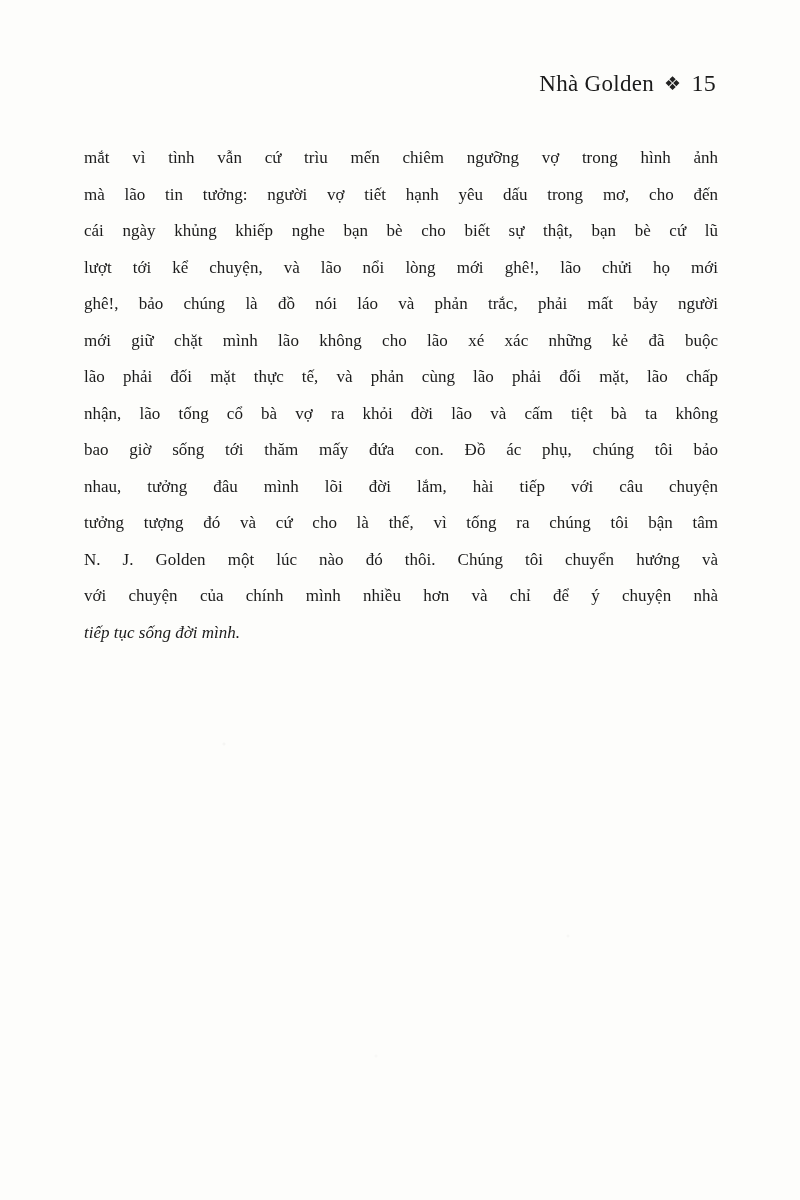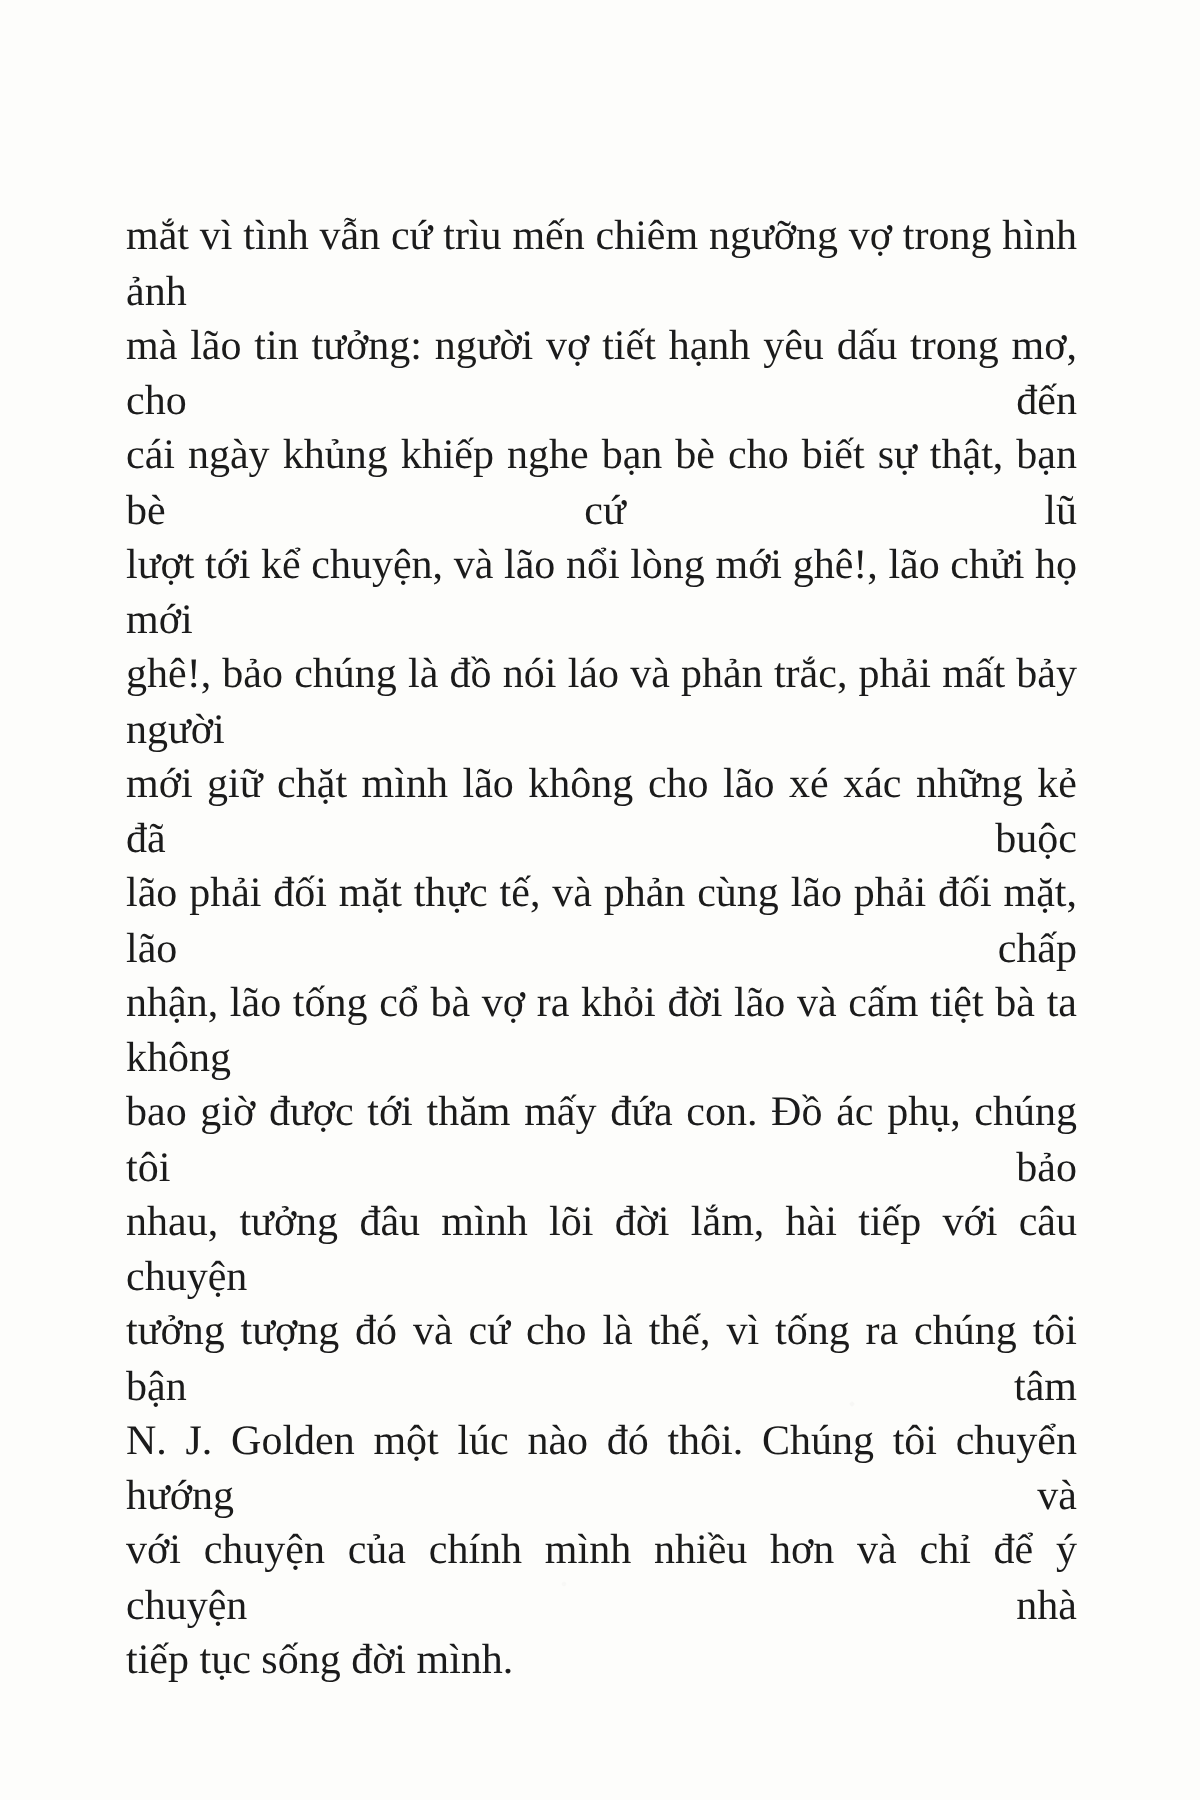--- a/index.html
+++ b/index.html
@@ -41,54 +41,58 @@
     color: #222;
   }
   .running-head .pagenum {
     font-size: 24px;
   }
   .body-text {
     position: absolute;
     top: 140px;
     left: 84px;
     width: 634px;
-    font-size: 28px;
+    font-size: 17px;
     line-height: 36.5px;
   }
   .text-line {
     text-align: justify;
     text-align-last: justify;
     white-space: normal;
   }
   .text-line.last {
     text-align: right;
     text-align-last: left;
+    font-style: italic;
   }
   .paragraph-2 {
     margin: 9px 0 0 0;
     text-indent: 46px;
   }
 </style>
 </head>
 <body>
 
 <div class="page">
 
+  <div class="running-head">
+    <span class="title">Nhà Golden</span><span class="ornament">❖</span><span class="pagenum">15</span>
+  </div>
 
   <div class="body-text">
     <div>
         <div class="text-line">mắt vì tình vẫn cứ trìu mến chiêm ngưỡng vợ trong hình ảnh</div>
         <div class="text-line">mà lão tin tưởng: người vợ tiết hạnh yêu dấu trong mơ, cho đến</div>
         <div class="text-line">cái ngày khủng khiếp nghe bạn bè cho biết sự thật, bạn bè cứ lũ</div>
         <div class="text-line">lượt tới kể chuyện, và lão nổi lòng mới ghê!, lão chửi họ mới</div>
         <div class="text-line">ghê!, bảo chúng là đồ nói láo và phản trắc, phải mất bảy người</div>
         <div class="text-line">mới giữ chặt mình lão không cho lão xé xác những kẻ đã buộc</div>
         <div class="text-line">lão phải đối mặt thực tế, và phản cùng lão phải đối mặt, lão chấp</div>
         <div class="text-line">nhận, lão tống cổ bà vợ ra khỏi đời lão và cấm tiệt bà ta không</div>
-        <div class="text-line">bao giờ được tới thăm mấy đứa con. Đồ ác phụ, chúng tôi bảo</div>
+        <div class="text-line">bao giờ sống tới thăm mấy đứa con. Đồ ác phụ, chúng tôi bảo</div>
         <div class="text-line">nhau, tưởng đâu mình lõi đời lắm, hài tiếp với câu chuyện</div>
         <div class="text-line">tưởng tượng đó và cứ cho là thế, vì tống ra chúng tôi bận tâm</div>
         <div class="text-line">N. J. Golden một lúc nào đó thôi. Chúng tôi chuyển hướng và</div>
         <div class="text-line">với chuyện của chính mình nhiều hơn và chỉ để ý chuyện nhà</div>
         <div class="text-line last">tiếp tục sống đời mình.</div>
       </div>
   </div>
 
 </div>
 

